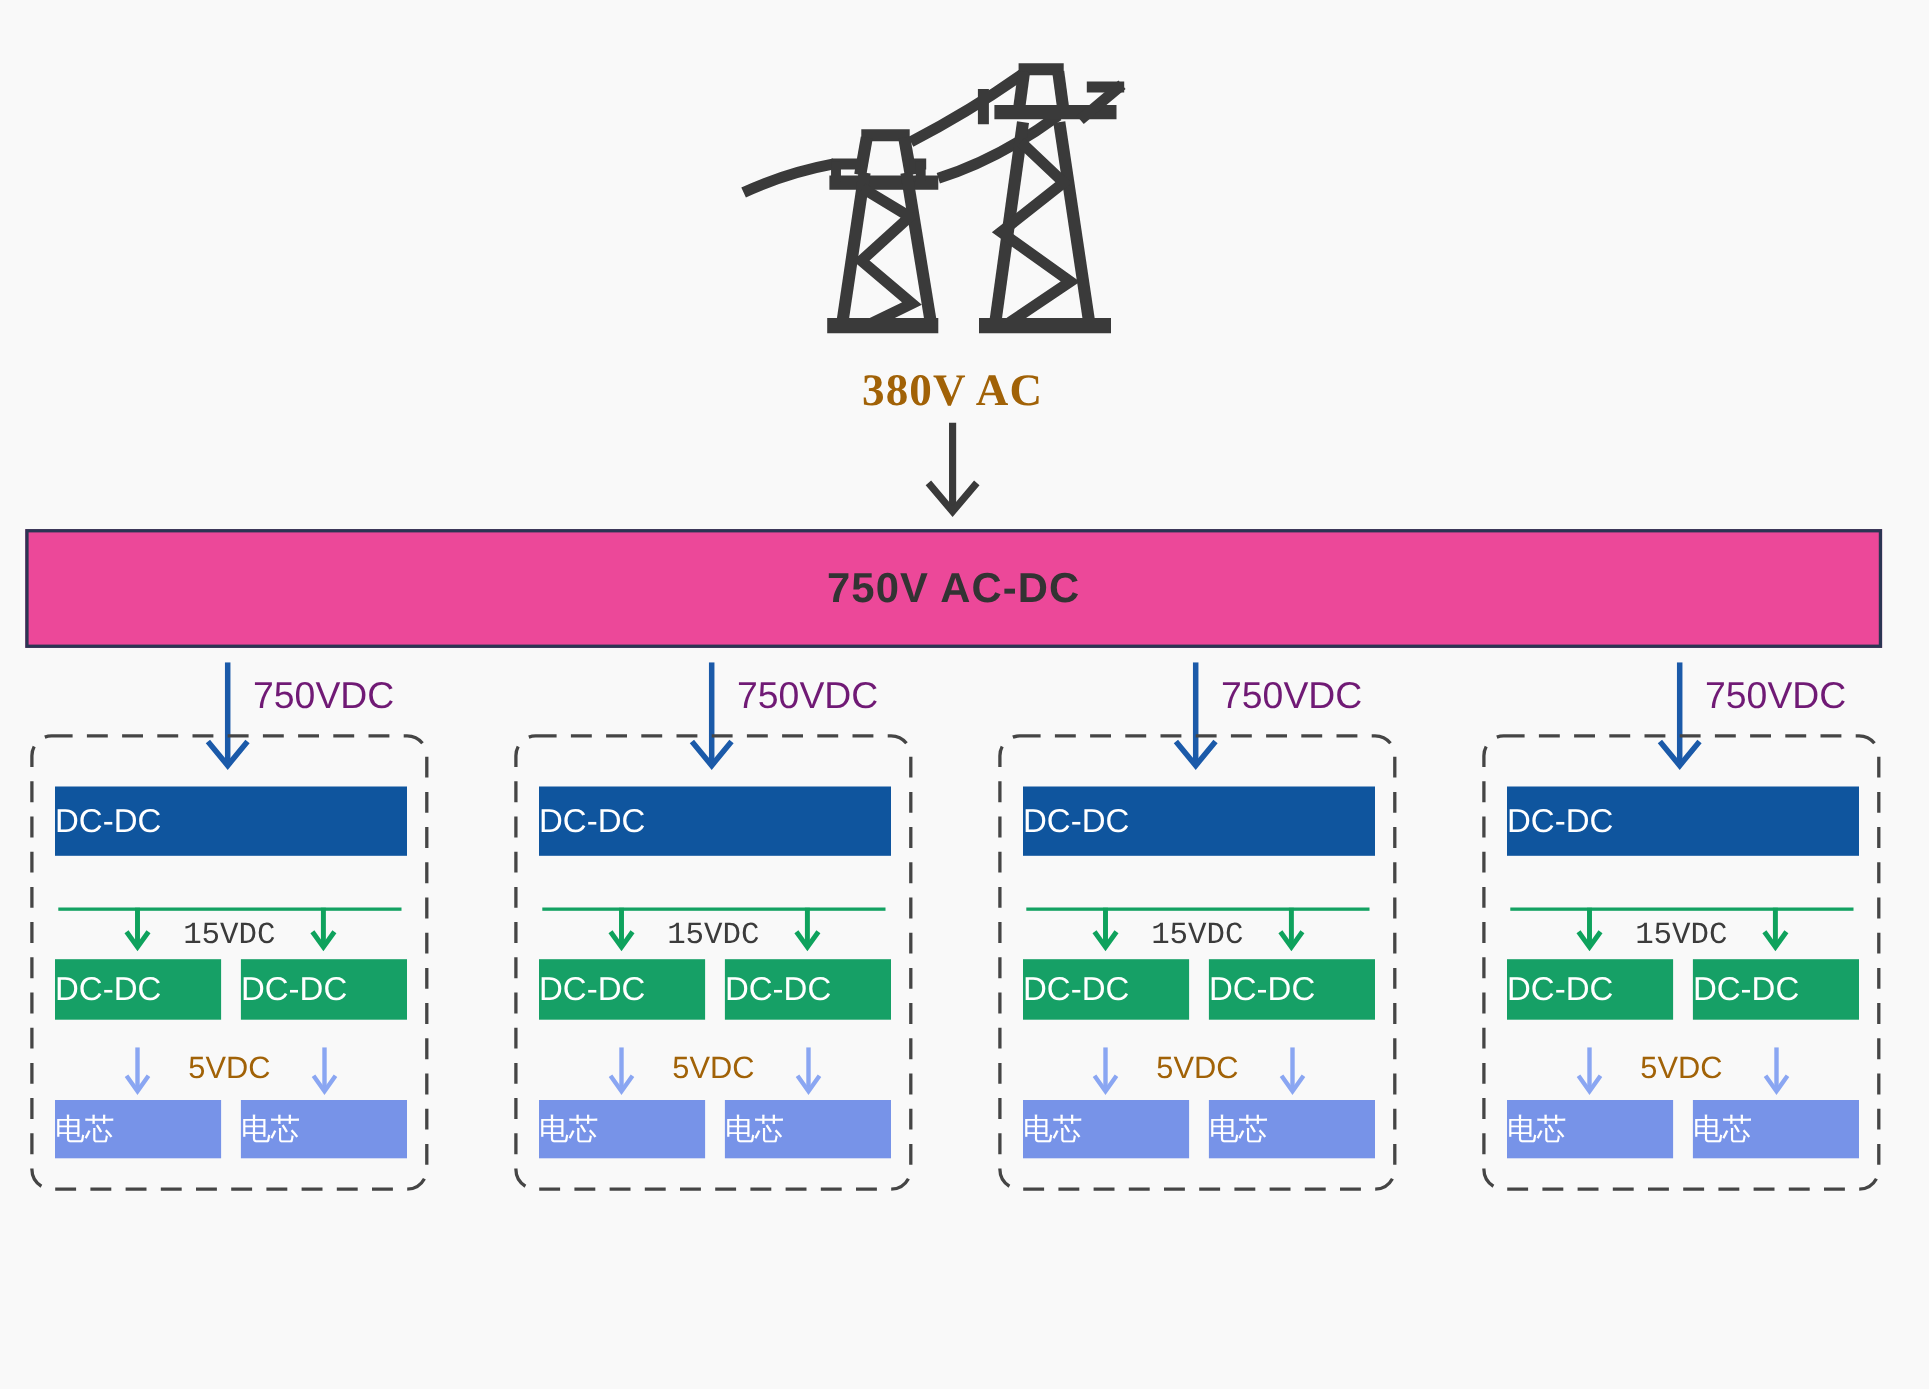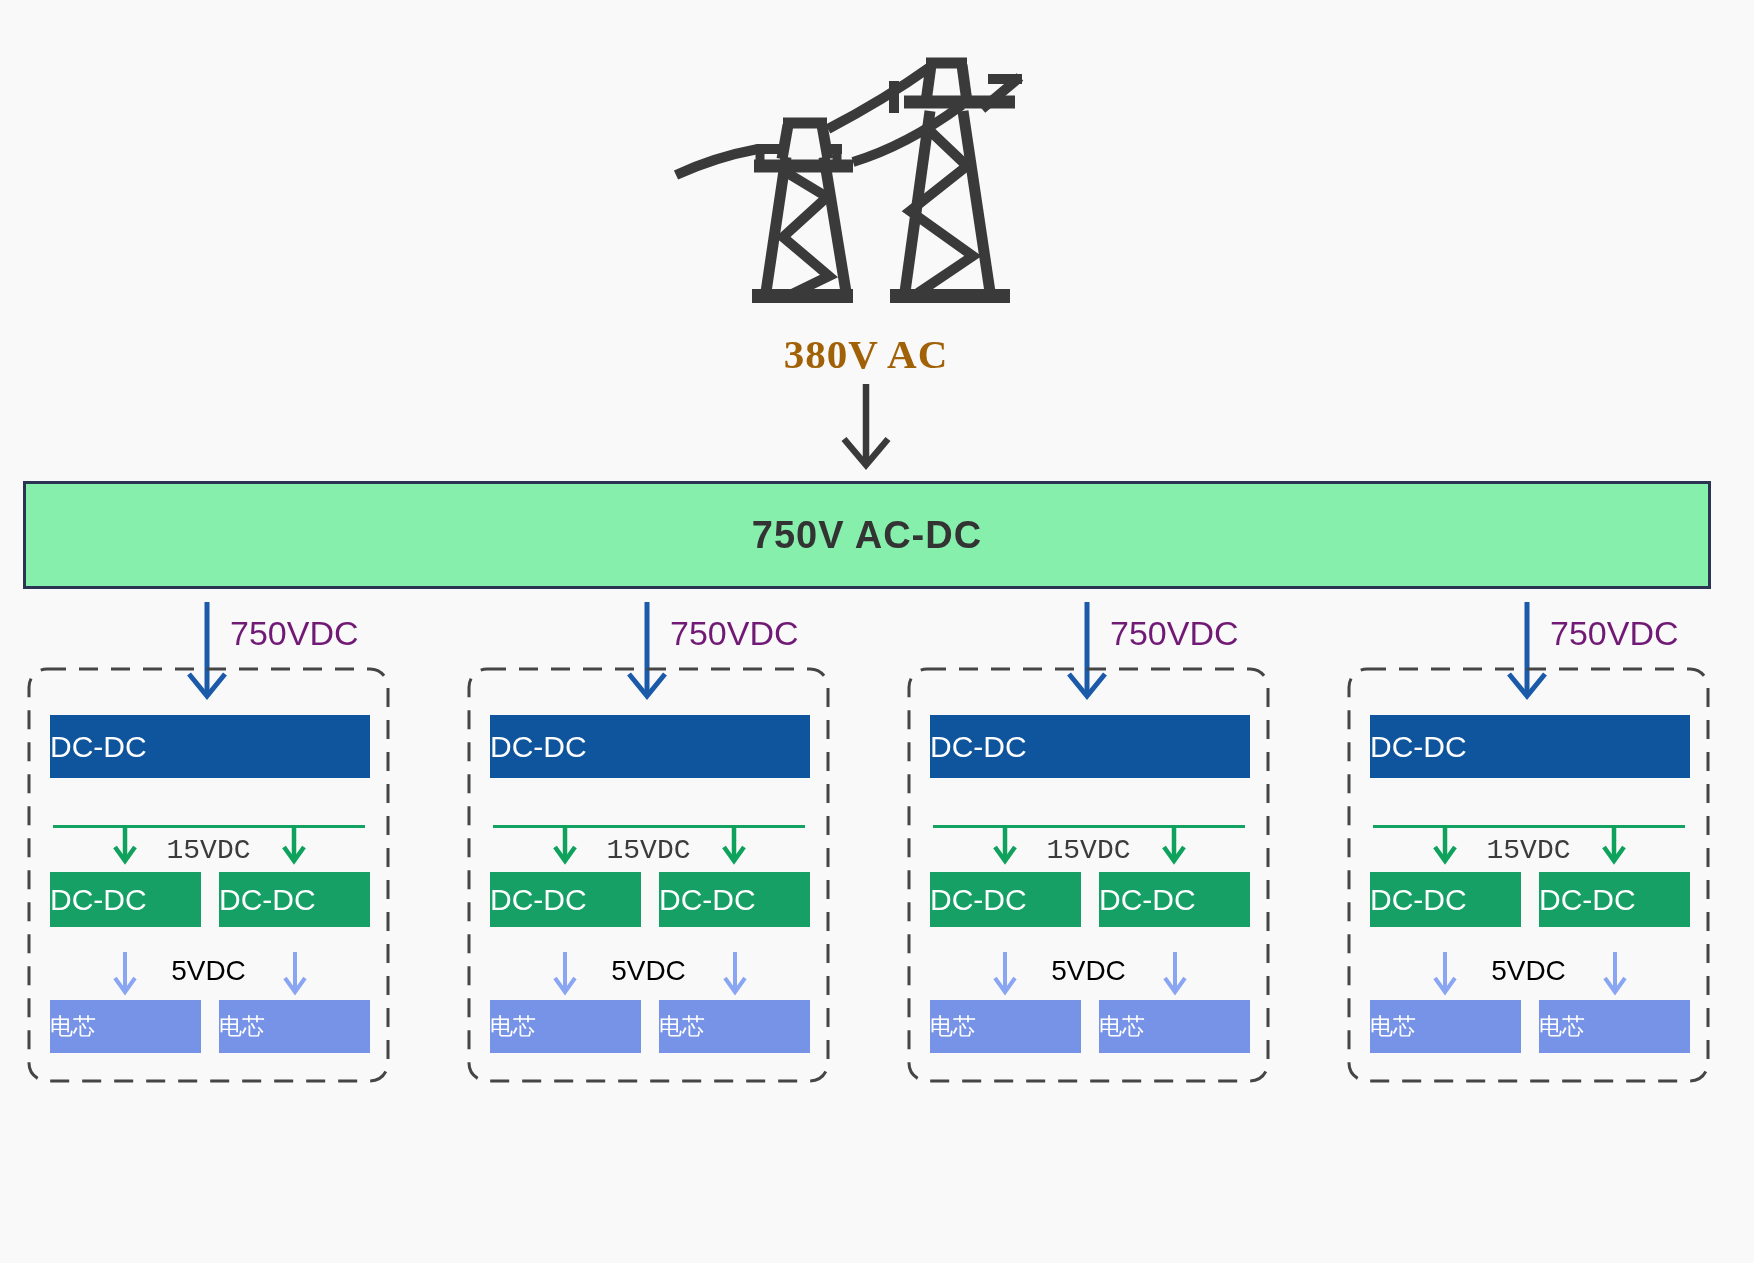--- a/index.html
+++ b/index.html
@@ -15,21 +15,21 @@
   #tower-icon{left:670px;top:45px;width:360px;height:262px;}
   #source-label{
     left:616px;top:330px;width:500px;text-align:center;
     font-size:41px;font-weight:600;color:#a16207;letter-spacing:1px;font-family:Liberation Serif, serif;
   }
   #main-arrow{left:838px;top:384px;width:56px;height:88px;}
   
   #rectifier{
     left:23px;top:481px;width:1688px;height:108px;
     border:3px solid #2b3553;box-sizing:border-box;
-    background:#86efac;
+    background:#ec4899;
     text-align:center;line-height:102px;
     font-size:38px;font-weight:600;color:#333;letter-spacing:1px;
   }
   
   .branch{position:absolute;top:540px;width:363px;height:560px;}
   .branch .in-arrow{position:absolute;left:158px;top:62px;width:44px;height:100px;}
   .branch .in-label{
     position:absolute;left:203px;top:74px;
     font-size:34px;font-weight:500;color:#701a75;
   }
@@ -51,25 +51,25 @@
   }
   .box.green{
     top:205px;width:151px;height:55px;line-height:55px;
     background:#16a066;font-size:30px;font-weight:500;
   }
   .box.gleft{left:23px;} .box.gright{left:192px;}
   .larrow{position:absolute;width:26px;height:44px;top:285px;}
   .larrow.l1{left:85px;} .larrow.l2{left:255px;}
   .out-label{
     position:absolute;left:0;top:288px;width:363px;text-align:center;
-    font-size:28px;font-weight:500;color:#000000;
+    font-size:28px;font-weight:500;color:#a16207;
   }
   .box.cell{
     top:333px;width:151px;height:53px;line-height:53px;
-    background:#7793e8;font-size:23px;font-weight:400;
+    background:#7793e8;font-size:27px;font-weight:400;
   }
   .box.cleft{left:23px;} .box.cright{left:192px;}
   .b1{left:27px;} .b2{left:467px;} .b3{left:907px;} .b4{left:1347px;}
 </style>
 </head>
 <body>
 
 <svg id="tower-icon" class="abs" viewBox="0 0 360 262">
   <g stroke="#3a3a3a" fill="none" stroke-width="11">
 

